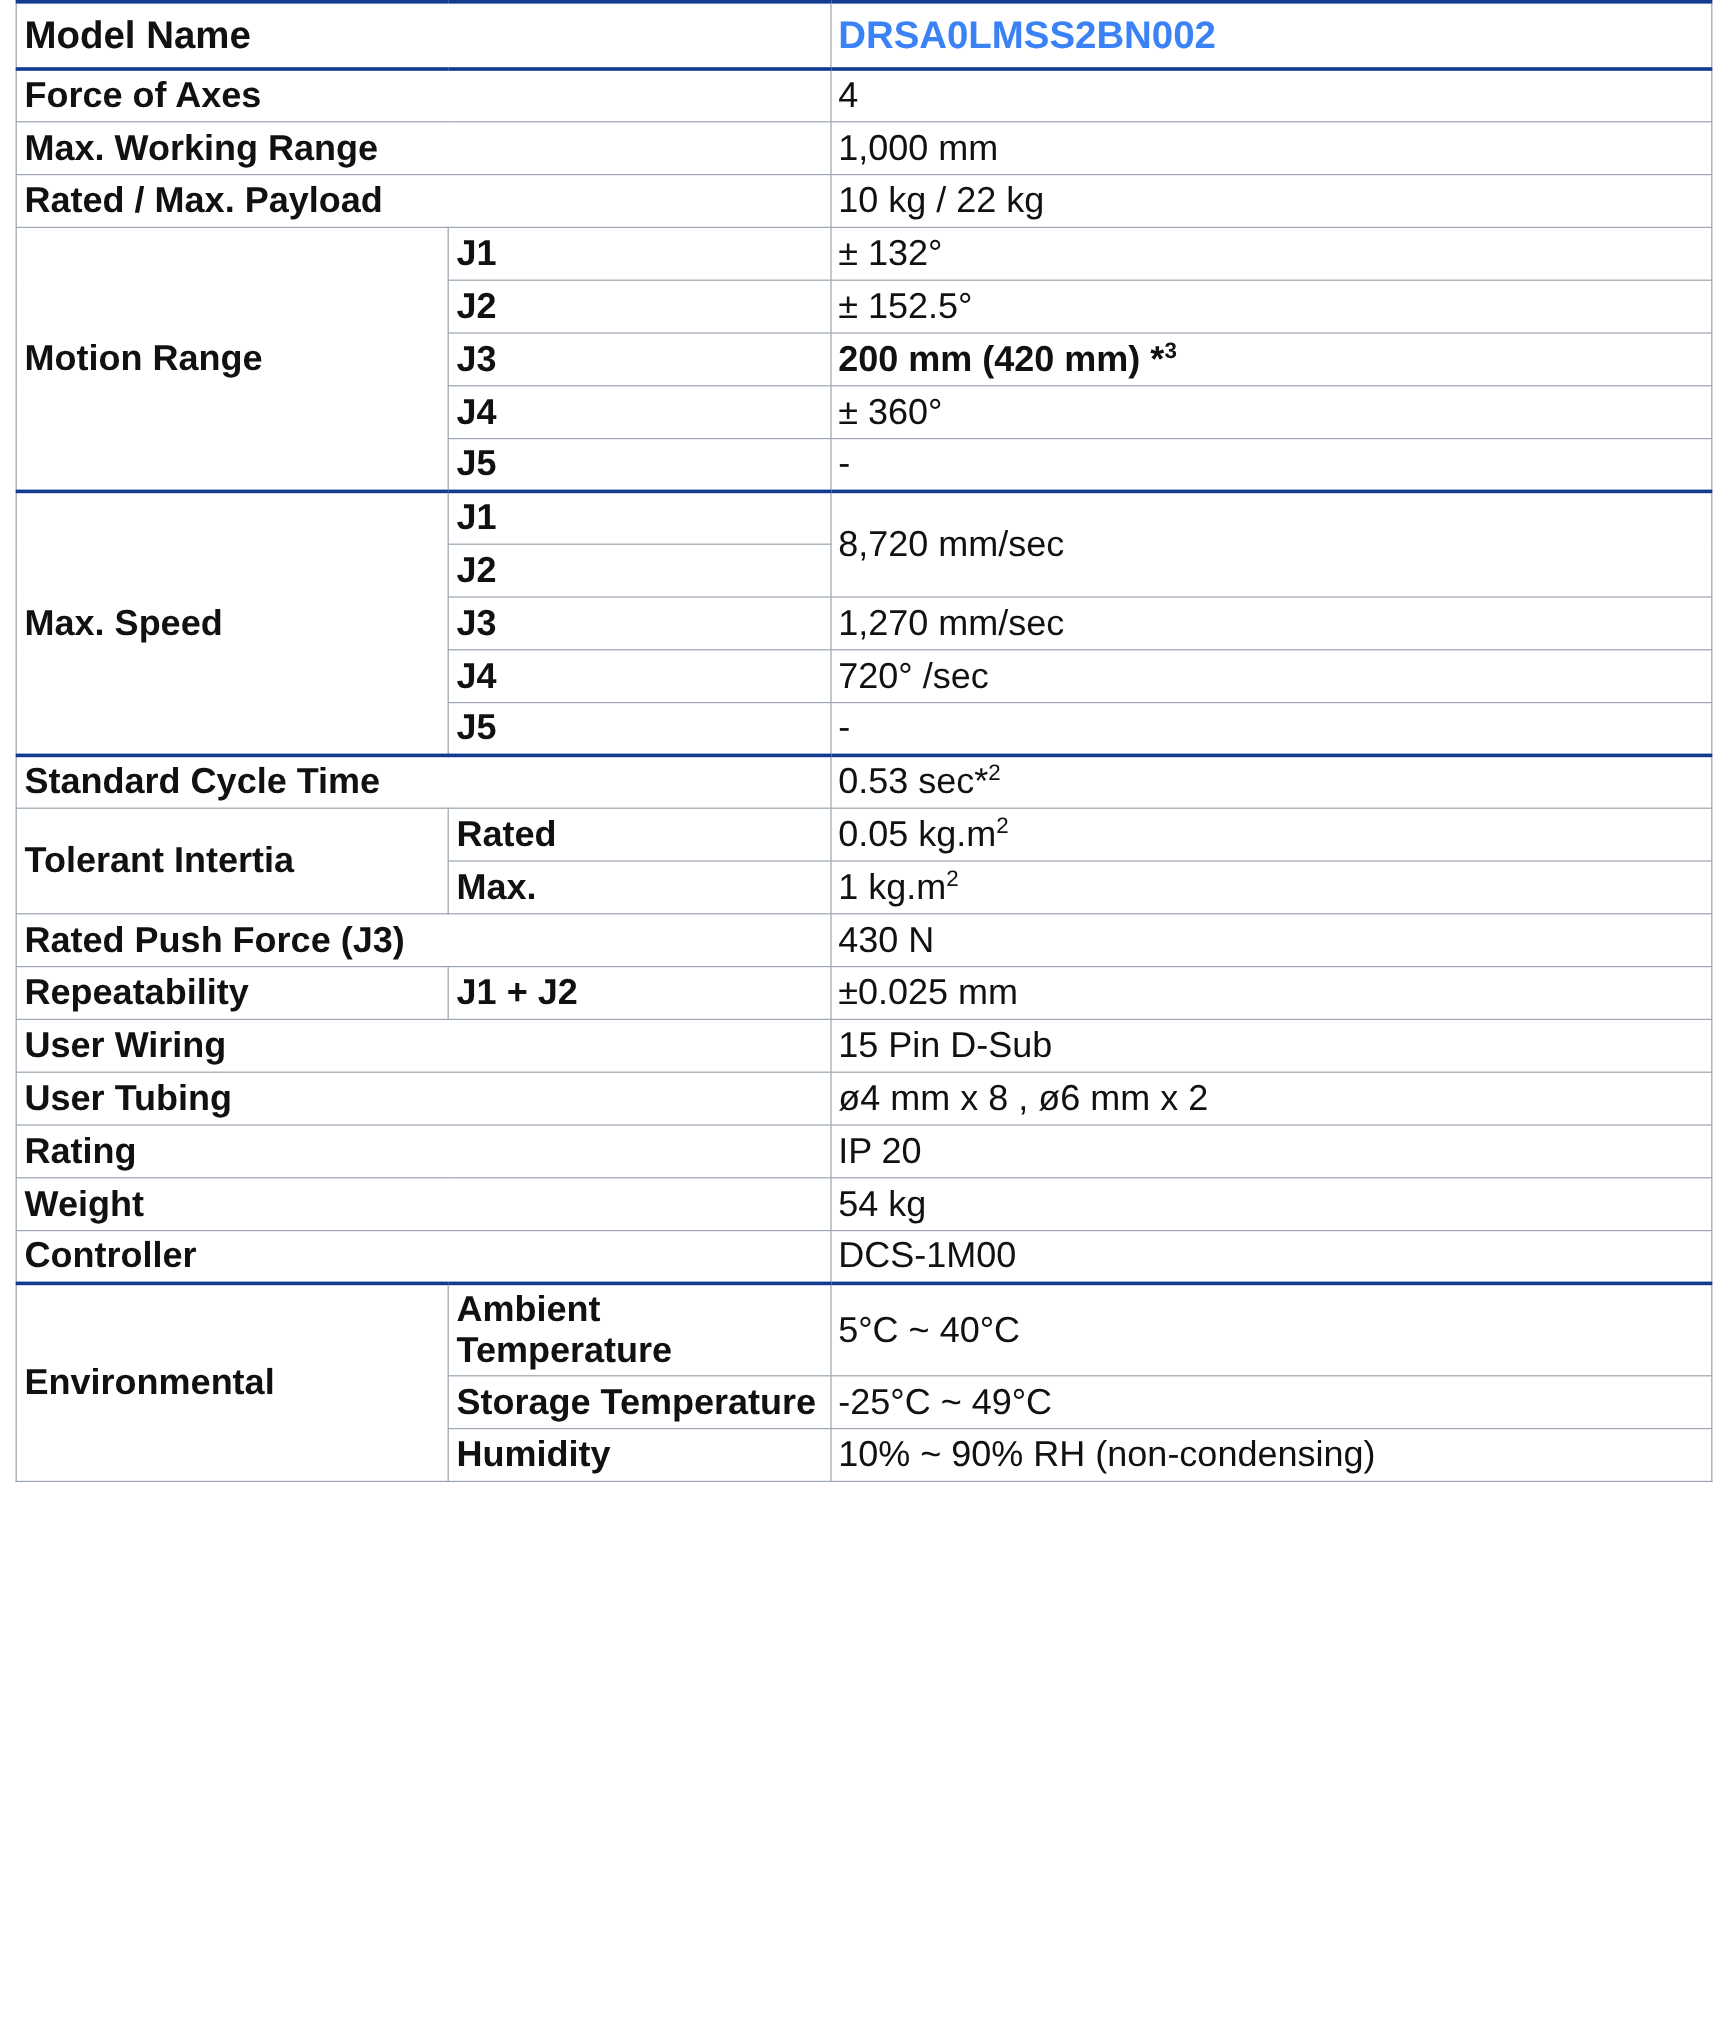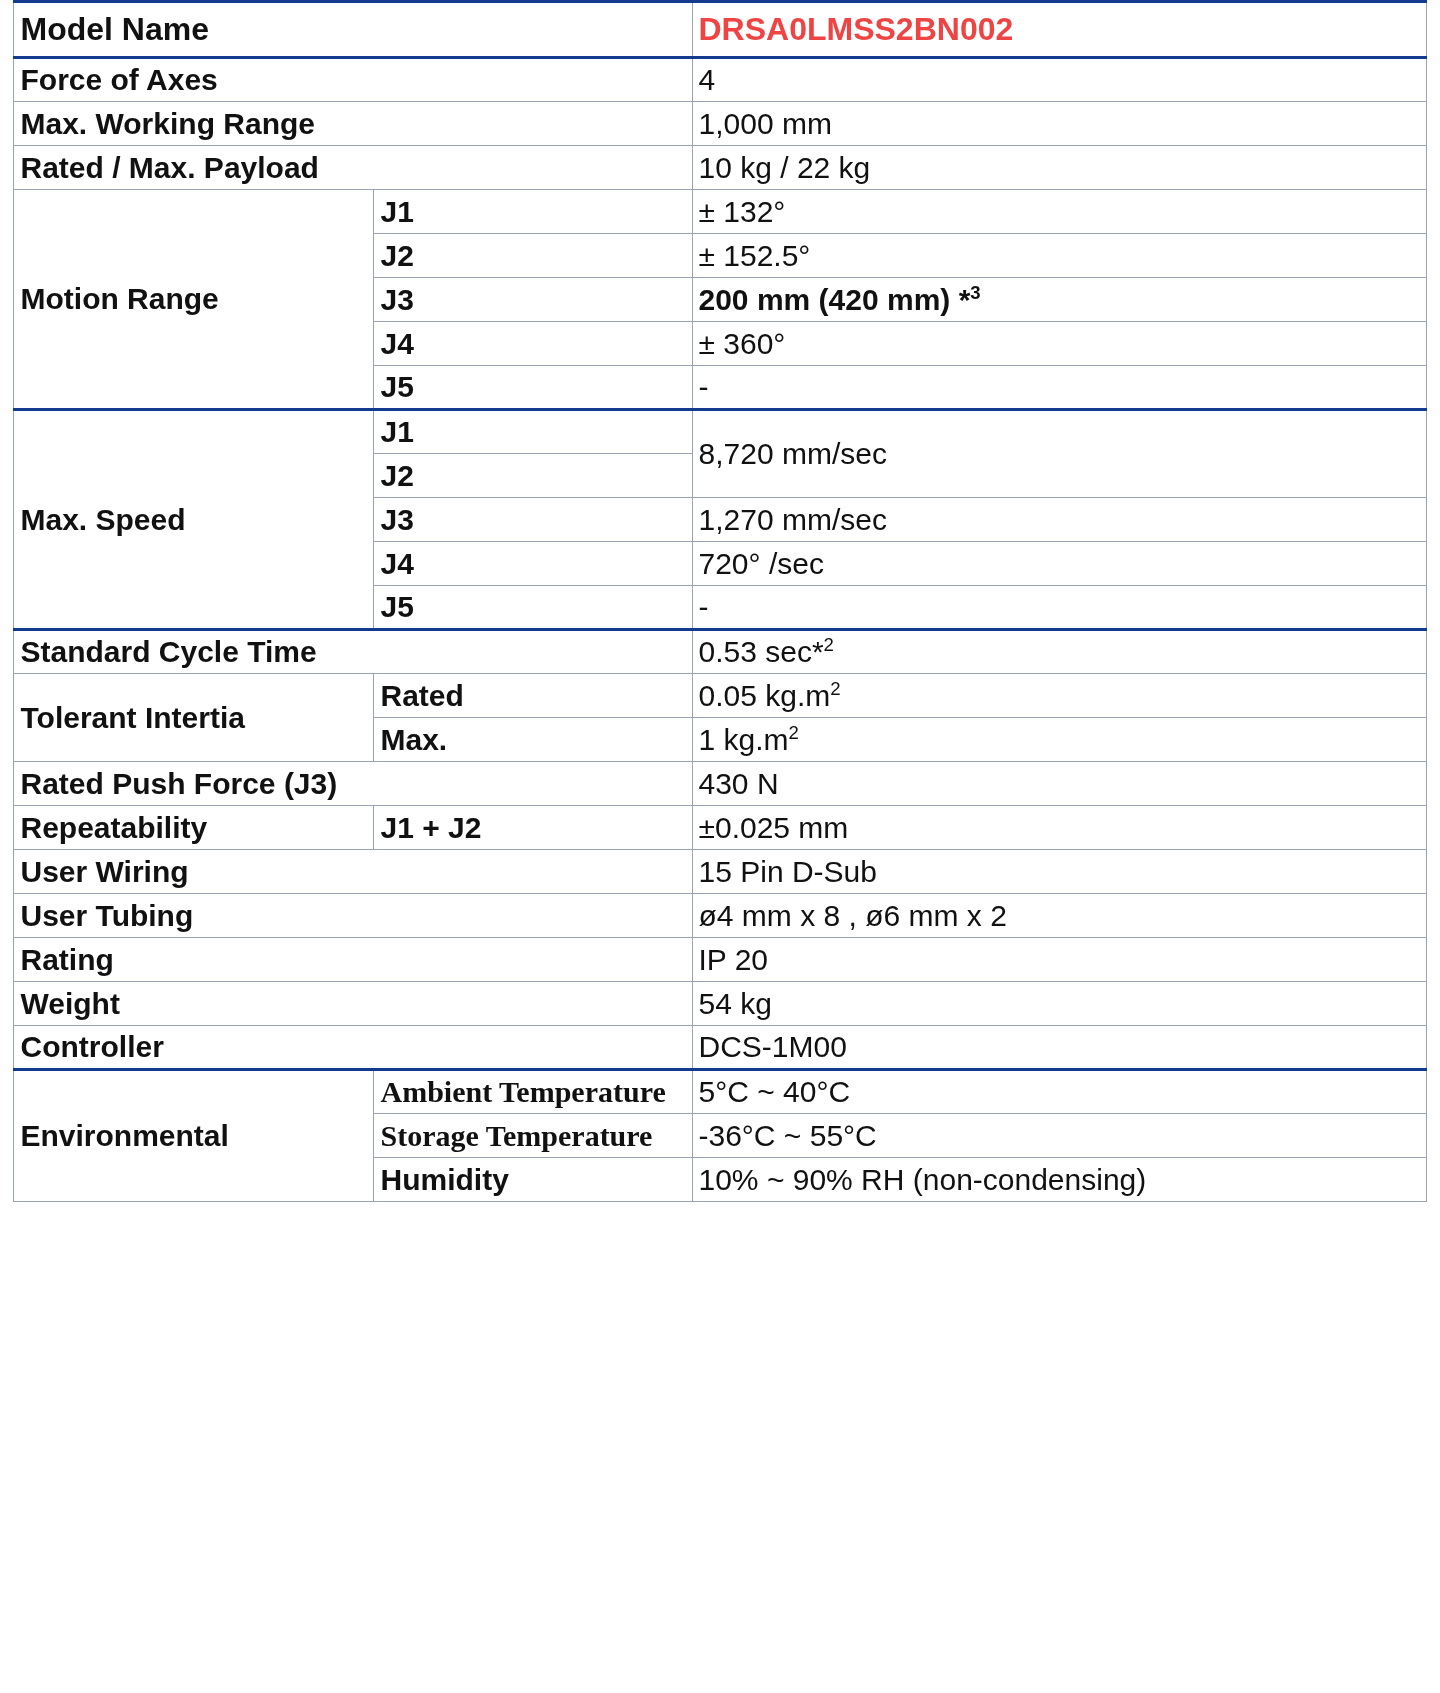--- a/index.html
+++ b/index.html
@@ -39,25 +39,25 @@
   .col-label  { width: 360px; }
   .col-sub    { width: 318px; }
   .col-value  { width: 734px; }
   tr.top-row td {
     border-top: 3px solid #123a8f;
     border-bottom: 3px solid #123a8f;
     height: 56px;
     font-size: 32px;
   }
   tr.top-row td.value {
-    color: #ef4444;
+    color: #3b82f6;
     font-weight: bold;
   }
   td.thick-top { border-top: 3px solid #123a8f; }
-  .tall { height: 52px; font-family: Liberation Serif, serif; }
+  .tall { height: 52px; }
   sup {
     font-size: 0.62em;
     vertical-align: super;
     line-height: 0;
   }
   .two-line { line-height: 1.06; }
   .nowrap { white-space: nowrap; font-weight: bold; }
 </style>
 </head>
 <body>
@@ -183,20 +183,20 @@
       <td class="value">DCS-1M00</td>
     </tr>
 
     <tr>
       <td class="label thick-top" rowspan="3">Environmental</td>
       <td class="label thick-top two-line tall">Ambient Temperature</td>
       <td class="value thick-top">5°C ~ 40°C</td>
     </tr>
     <tr>
       <td class="label two-line tall">Storage Temperature</td>
-      <td class="value">-36°C ~ 55°C</td>
+      <td class="value">-25°C ~ 49°C</td>
     </tr>
     <tr>
       <td class="label">Humidity</td>
       <td class="value">10% ~ 90% RH (non-condensing)</td>
     </tr>
   </tbody>
 </table>
 
 </body></html>

